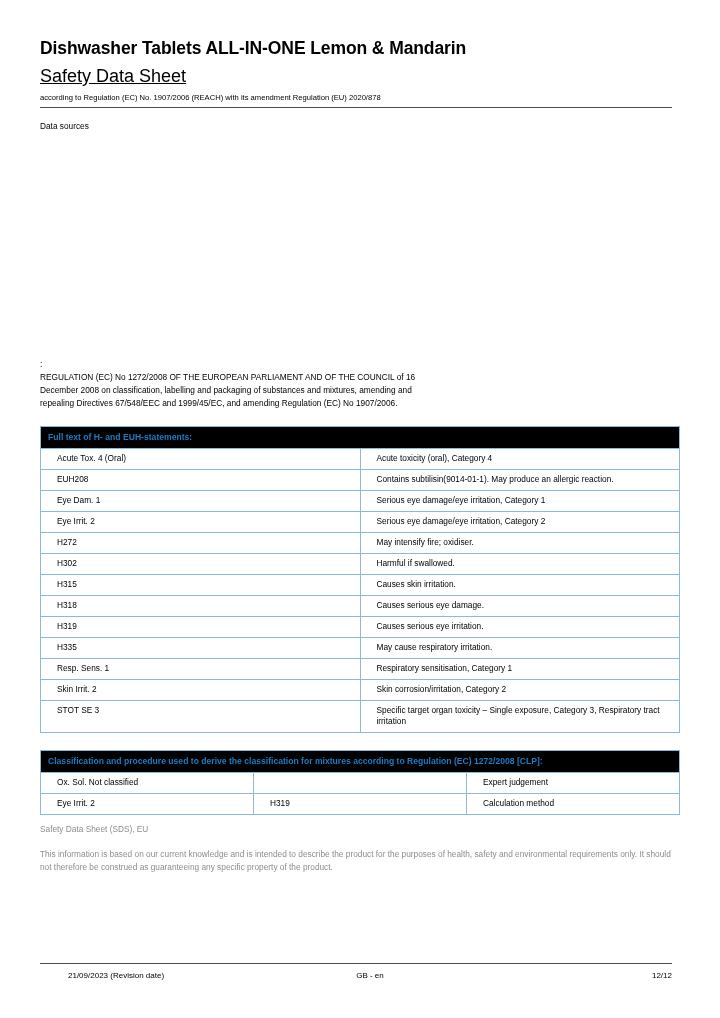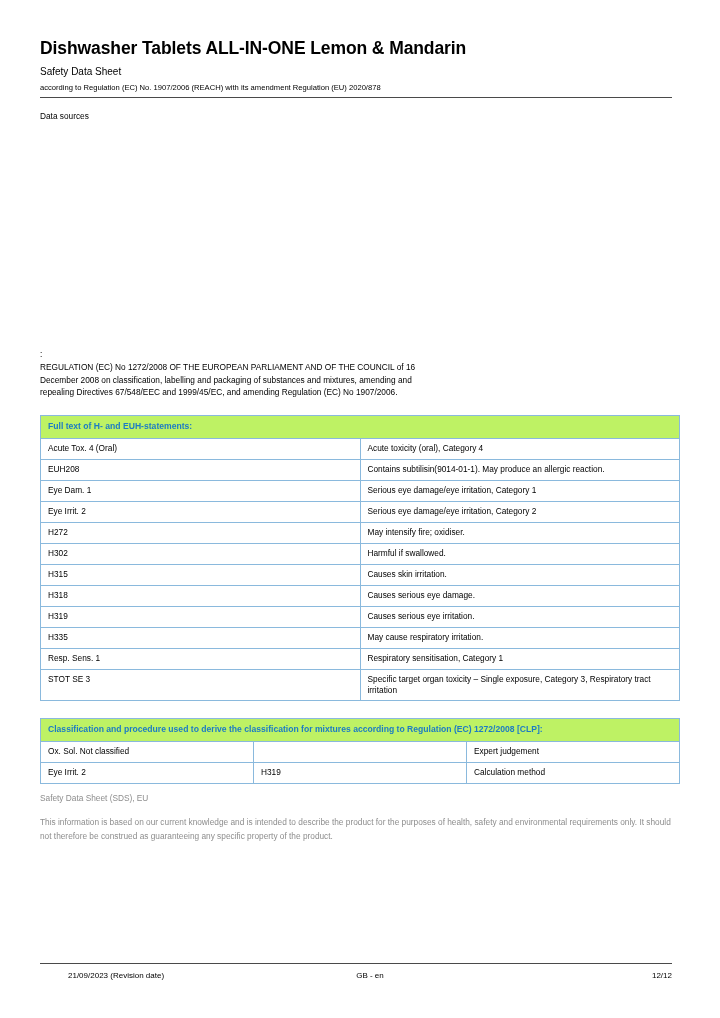--- a/index.html
+++ b/index.html
@@ -27,24 +27,25 @@
     padding-top: 38px;
   }
   .doc-title {
     font-size: 17.5px;
     font-weight: bold;
     letter-spacing: -0.1px;
     line-height: 1.2;
     margin: 0;
   }
   .doc-subtitle {
-    font-size: 10px;
+    font-size: 18px;
     font-weight: normal;
     line-height: 1.3;
     margin: 6px 0 0 0;
+    text-decoration: underline;
   }
   .doc-regulation {
     font-size: 7.6px;
     line-height: 1.3;
     margin: 5px 0 0 0;
   }
   .header-rule {
     border: 0;
     border-top: 1.3px solid #4a4a4a;
     margin: 4px 0 0 0;
@@ -75,28 +76,28 @@
   .sds-table {
     width: 640px;
     border-collapse: collapse;
     table-layout: fixed;
     font-size: 8.3px;
     margin-top: 16px;
   }
   .sds-table td,
   .sds-table th {
     border: 1px solid #8ab9dd;
-    padding: 4px 6px 4px 7px;
+    padding: 4px 6px 4px 16px;
     text-align: left;
     vertical-align: top;
     line-height: 1.35;
     font-weight: normal;
   }
   .sds-table .hdr {
-    background: #bef264;
+    background: #000000;
     color: #1c7cc4;
     font-weight: bold;
     font-size: 8.6px;
     padding: 5px 6px 5px 7px;
   }
   .sds-table tbody tr td {
     height: 12px;
   }
   .t1-c1 { width: 130px; }
   .t2-c1 { width: 130px; }
@@ -201,20 +202,24 @@
           <td class="t1-c1">H319</td>
           <td>Causes serious eye irritation.</td>
         </tr>
         <tr>
           <td class="t1-c1">H335</td>
           <td>May cause respiratory irritation.</td>
         </tr>
         <tr>
           <td class="t1-c1">Resp. Sens. 1</td>
           <td>Respiratory sensitisation, Category 1</td>
+        </tr>
+        <tr>
+          <td class="t1-c1">Skin Irrit. 2</td>
+          <td>Skin corrosion/irritation, Category 2</td>
         </tr>
         <tr>
           <td class="t1-c1">STOT SE 3</td>
           <td>Specific target organ toxicity – Single exposure, Category 3, Respiratory tract irritation</td>
         </tr>
       </tbody>
   </table>
 
   <table class="sds-table table2">
     <thead>

